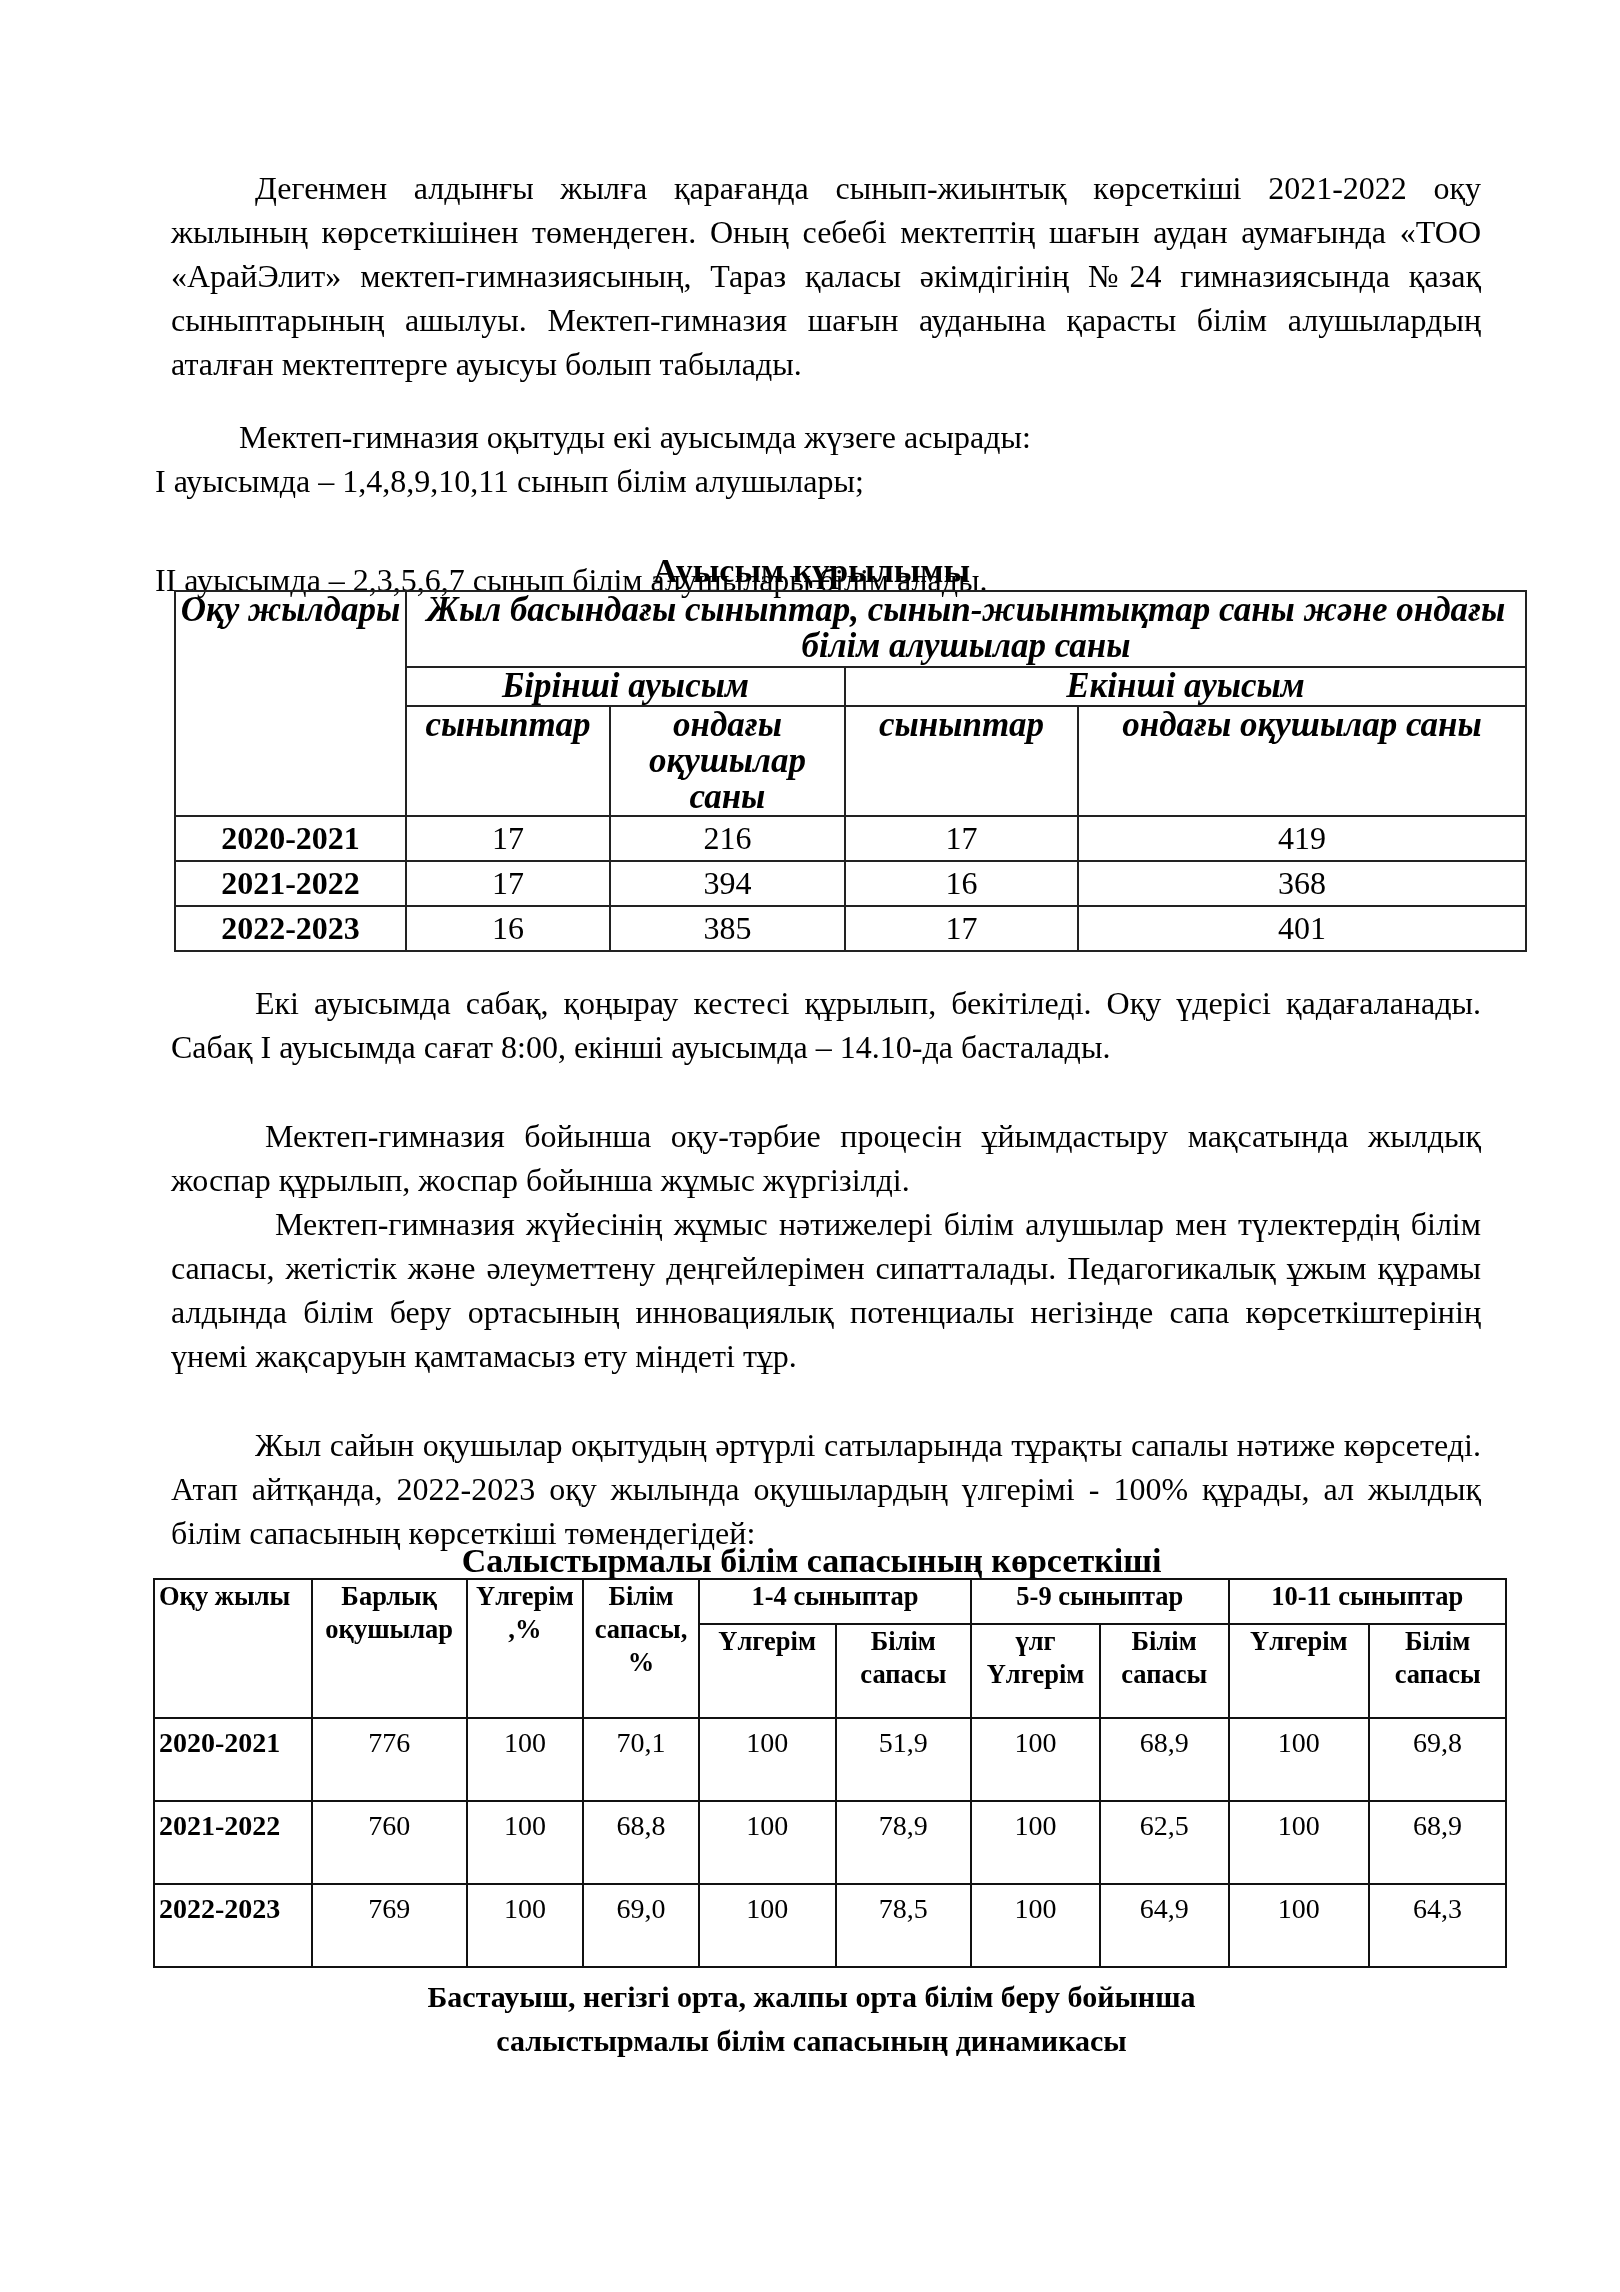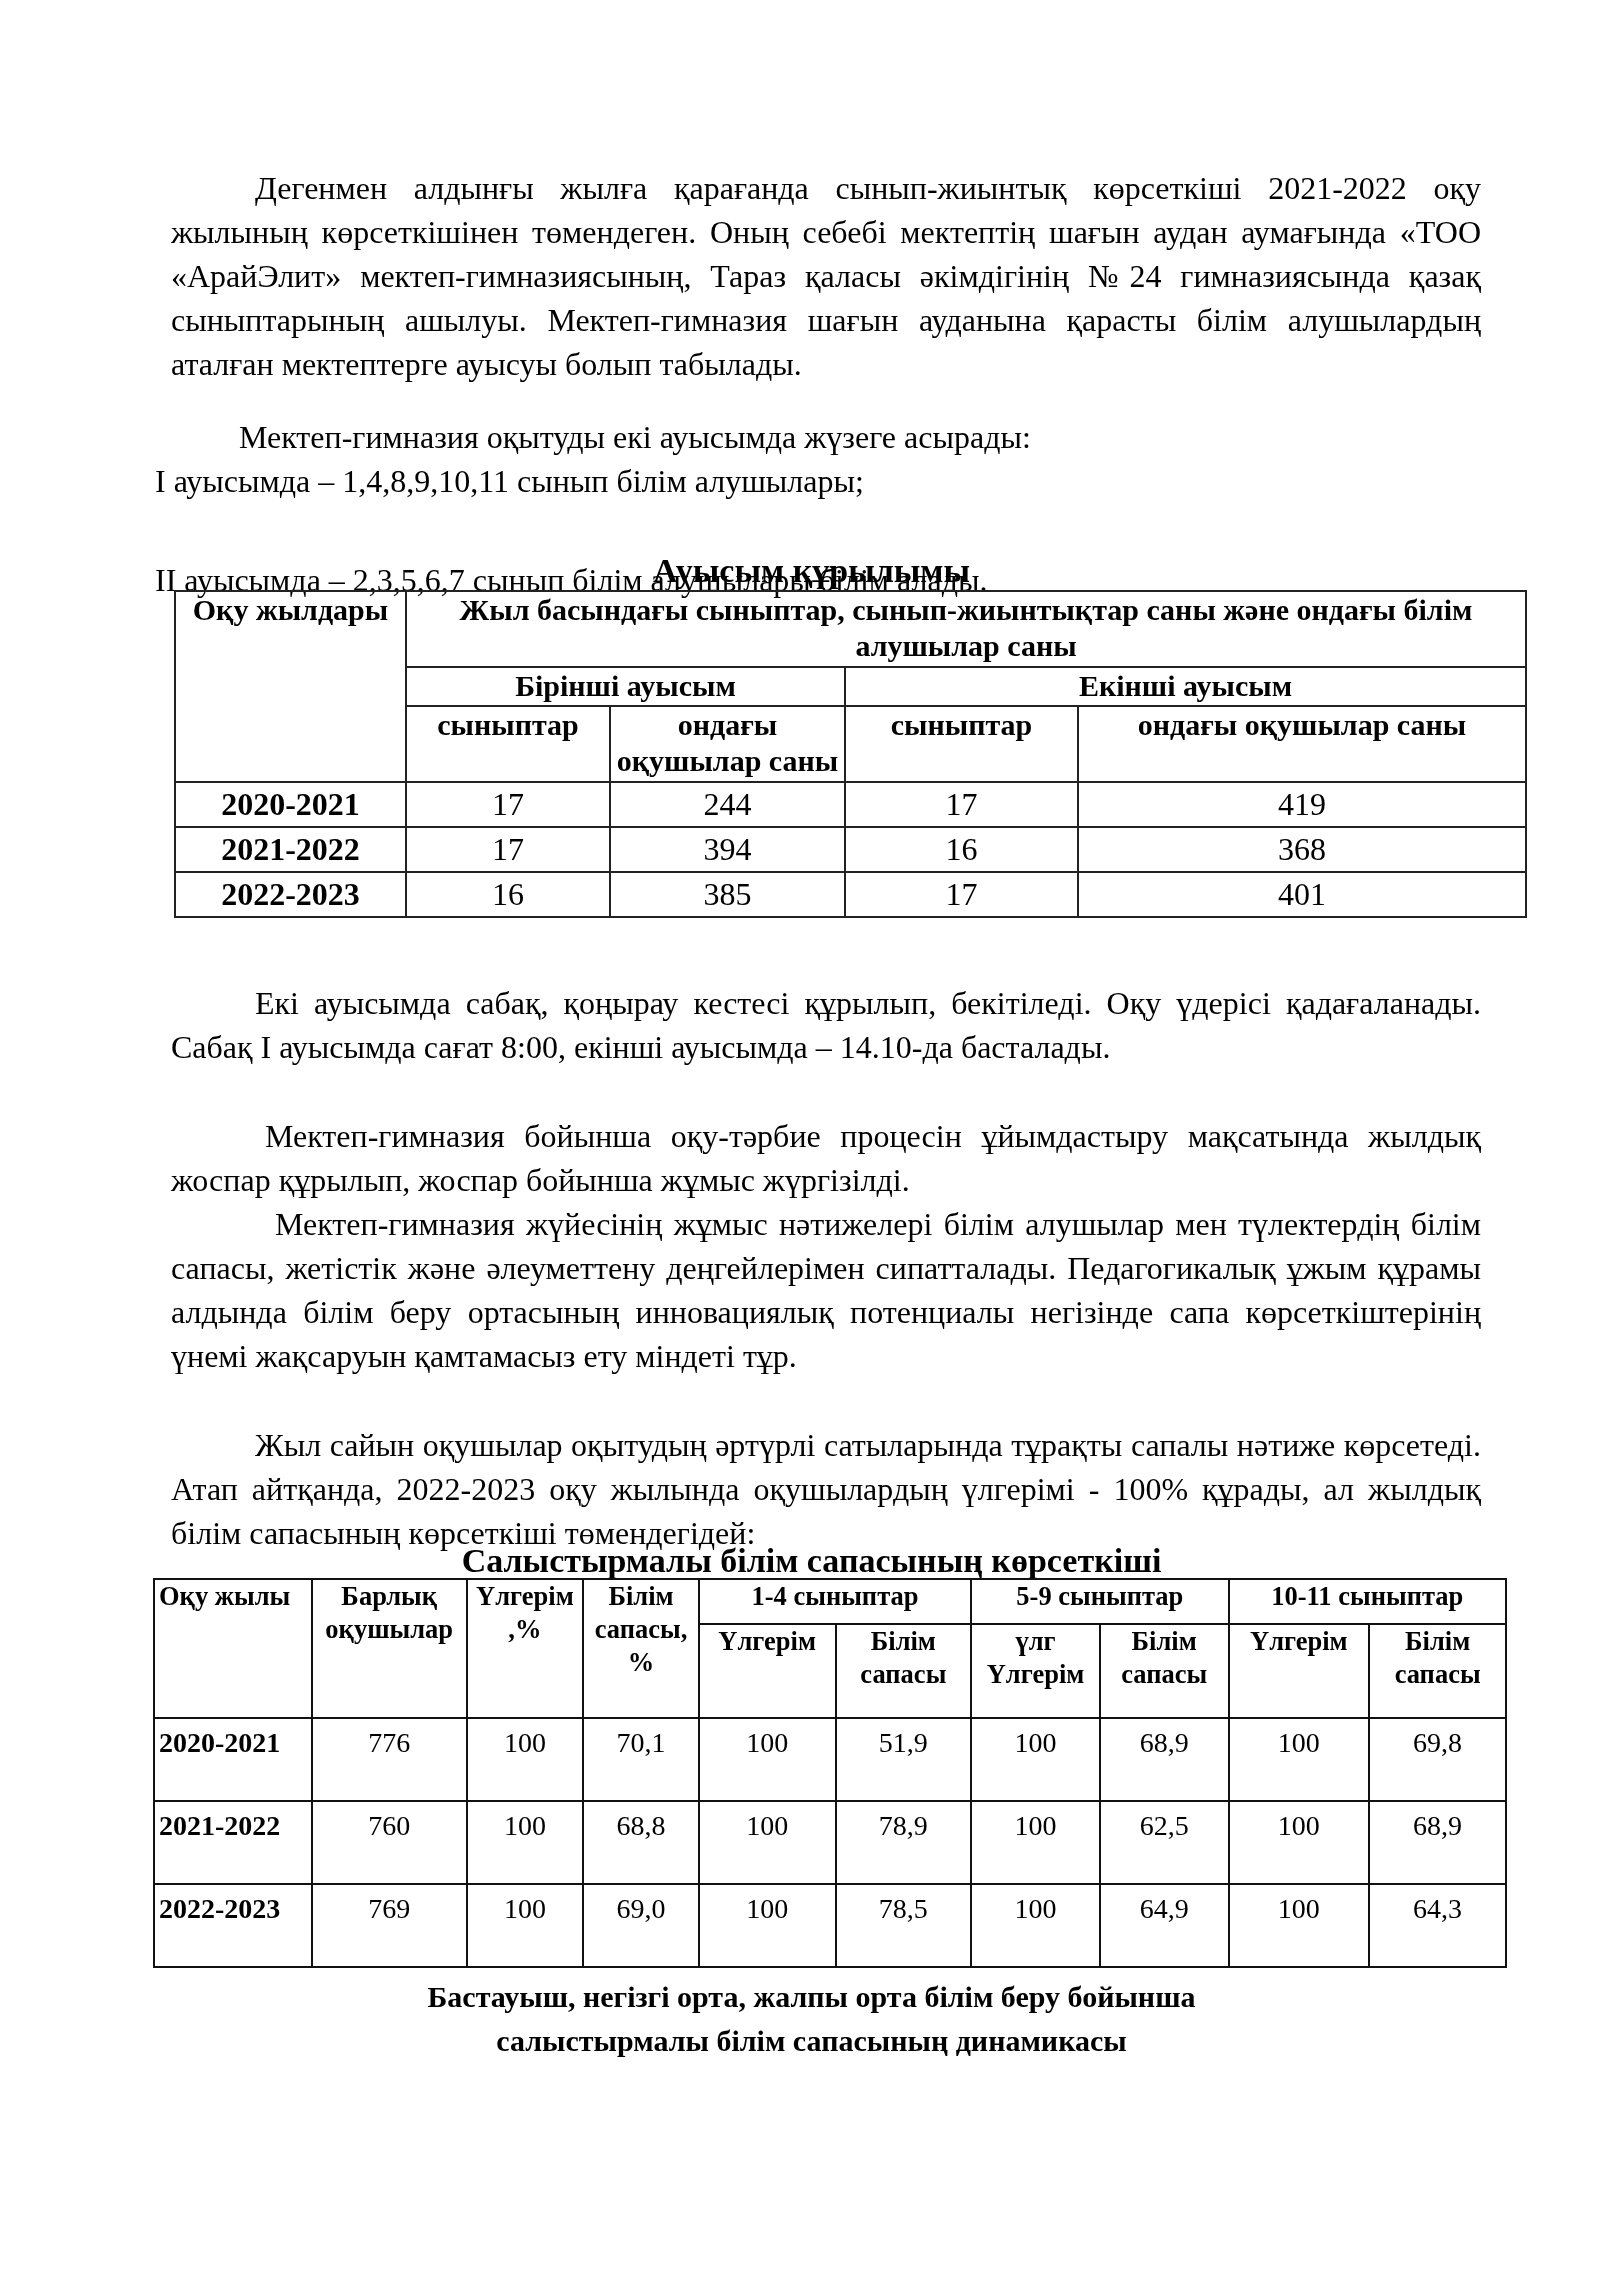--- a/index.html
+++ b/index.html
@@ -8,21 +8,21 @@
   .page { position:absolute; left:155px; top:0; width:1313px; }
   .p { position:absolute; left:0; width:1310px; font-size:32px; line-height:44px;
        text-align:justify; text-align-last:left; margin:16px; }
   .p.indent { text-indent:84px; }
   .line { position:absolute; left:0; font-size:32px; line-height:44px; white-space:nowrap; }
   .caption { position:absolute; left:0; width:1313px; text-align:center; font-weight:bold;
              font-size:34px; line-height:39px; }
   table { position:absolute; border-collapse:collapse; table-layout:fixed; }
   td, th { border:2px solid #222; padding:0; vertical-align:top; text-align:center; }
   #t1 { left:174px; top:590px; width:1352px; }
-  #t1 th { font-weight:bold; font-size:30px; line-height:36px; }
+  #t1 th { font-weight:bold; font-size:35px; line-height:36px;font-style:italic; }
   #t1 td { font-size:32px; line-height:42px; height:43px; }
   #t1 td.yr { font-weight:bold; }
   #t2 { left:153px; top:1578px; width:1354px; }
   #t2 th { font-weight:bold; font-size:26.5px; line-height:33px; border:2.9px solid #111; }
   #t2 td { font-size:28px; line-height:37px; height:76px; border:2.9px solid #111; padding-top:4.9px; }
   #t2 td.yr { font-weight:bold; text-align:left; padding-left:3.9px; }
   #t2 th.left { text-align:left; padding-left:4px; }
   .h2 { position:absolute; left:155px; width:1313px; text-align:center; font-weight:bold;
         font-size:30px; line-height:44px; }
 </style>
@@ -62,21 +62,21 @@
   </tr>
   <tr style="height:76px">
     <th>сыныптар</th>
     <th>ондағы оқушылар саны</th>
     <th>сыныптар</th>
     <th>ондағы оқушылар саны</th>
   </tr>
   <tr>
     <td class="yr">2020-2021</td>
     <td>17</td>
-    <td>244</td>
+    <td>216</td>
     <td>17</td>
     <td>419</td>
   </tr>
   <tr>
     <td class="yr">2021-2022</td>
     <td>17</td>
     <td>394</td>
     <td>16</td>
     <td>368</td>
   </tr>

